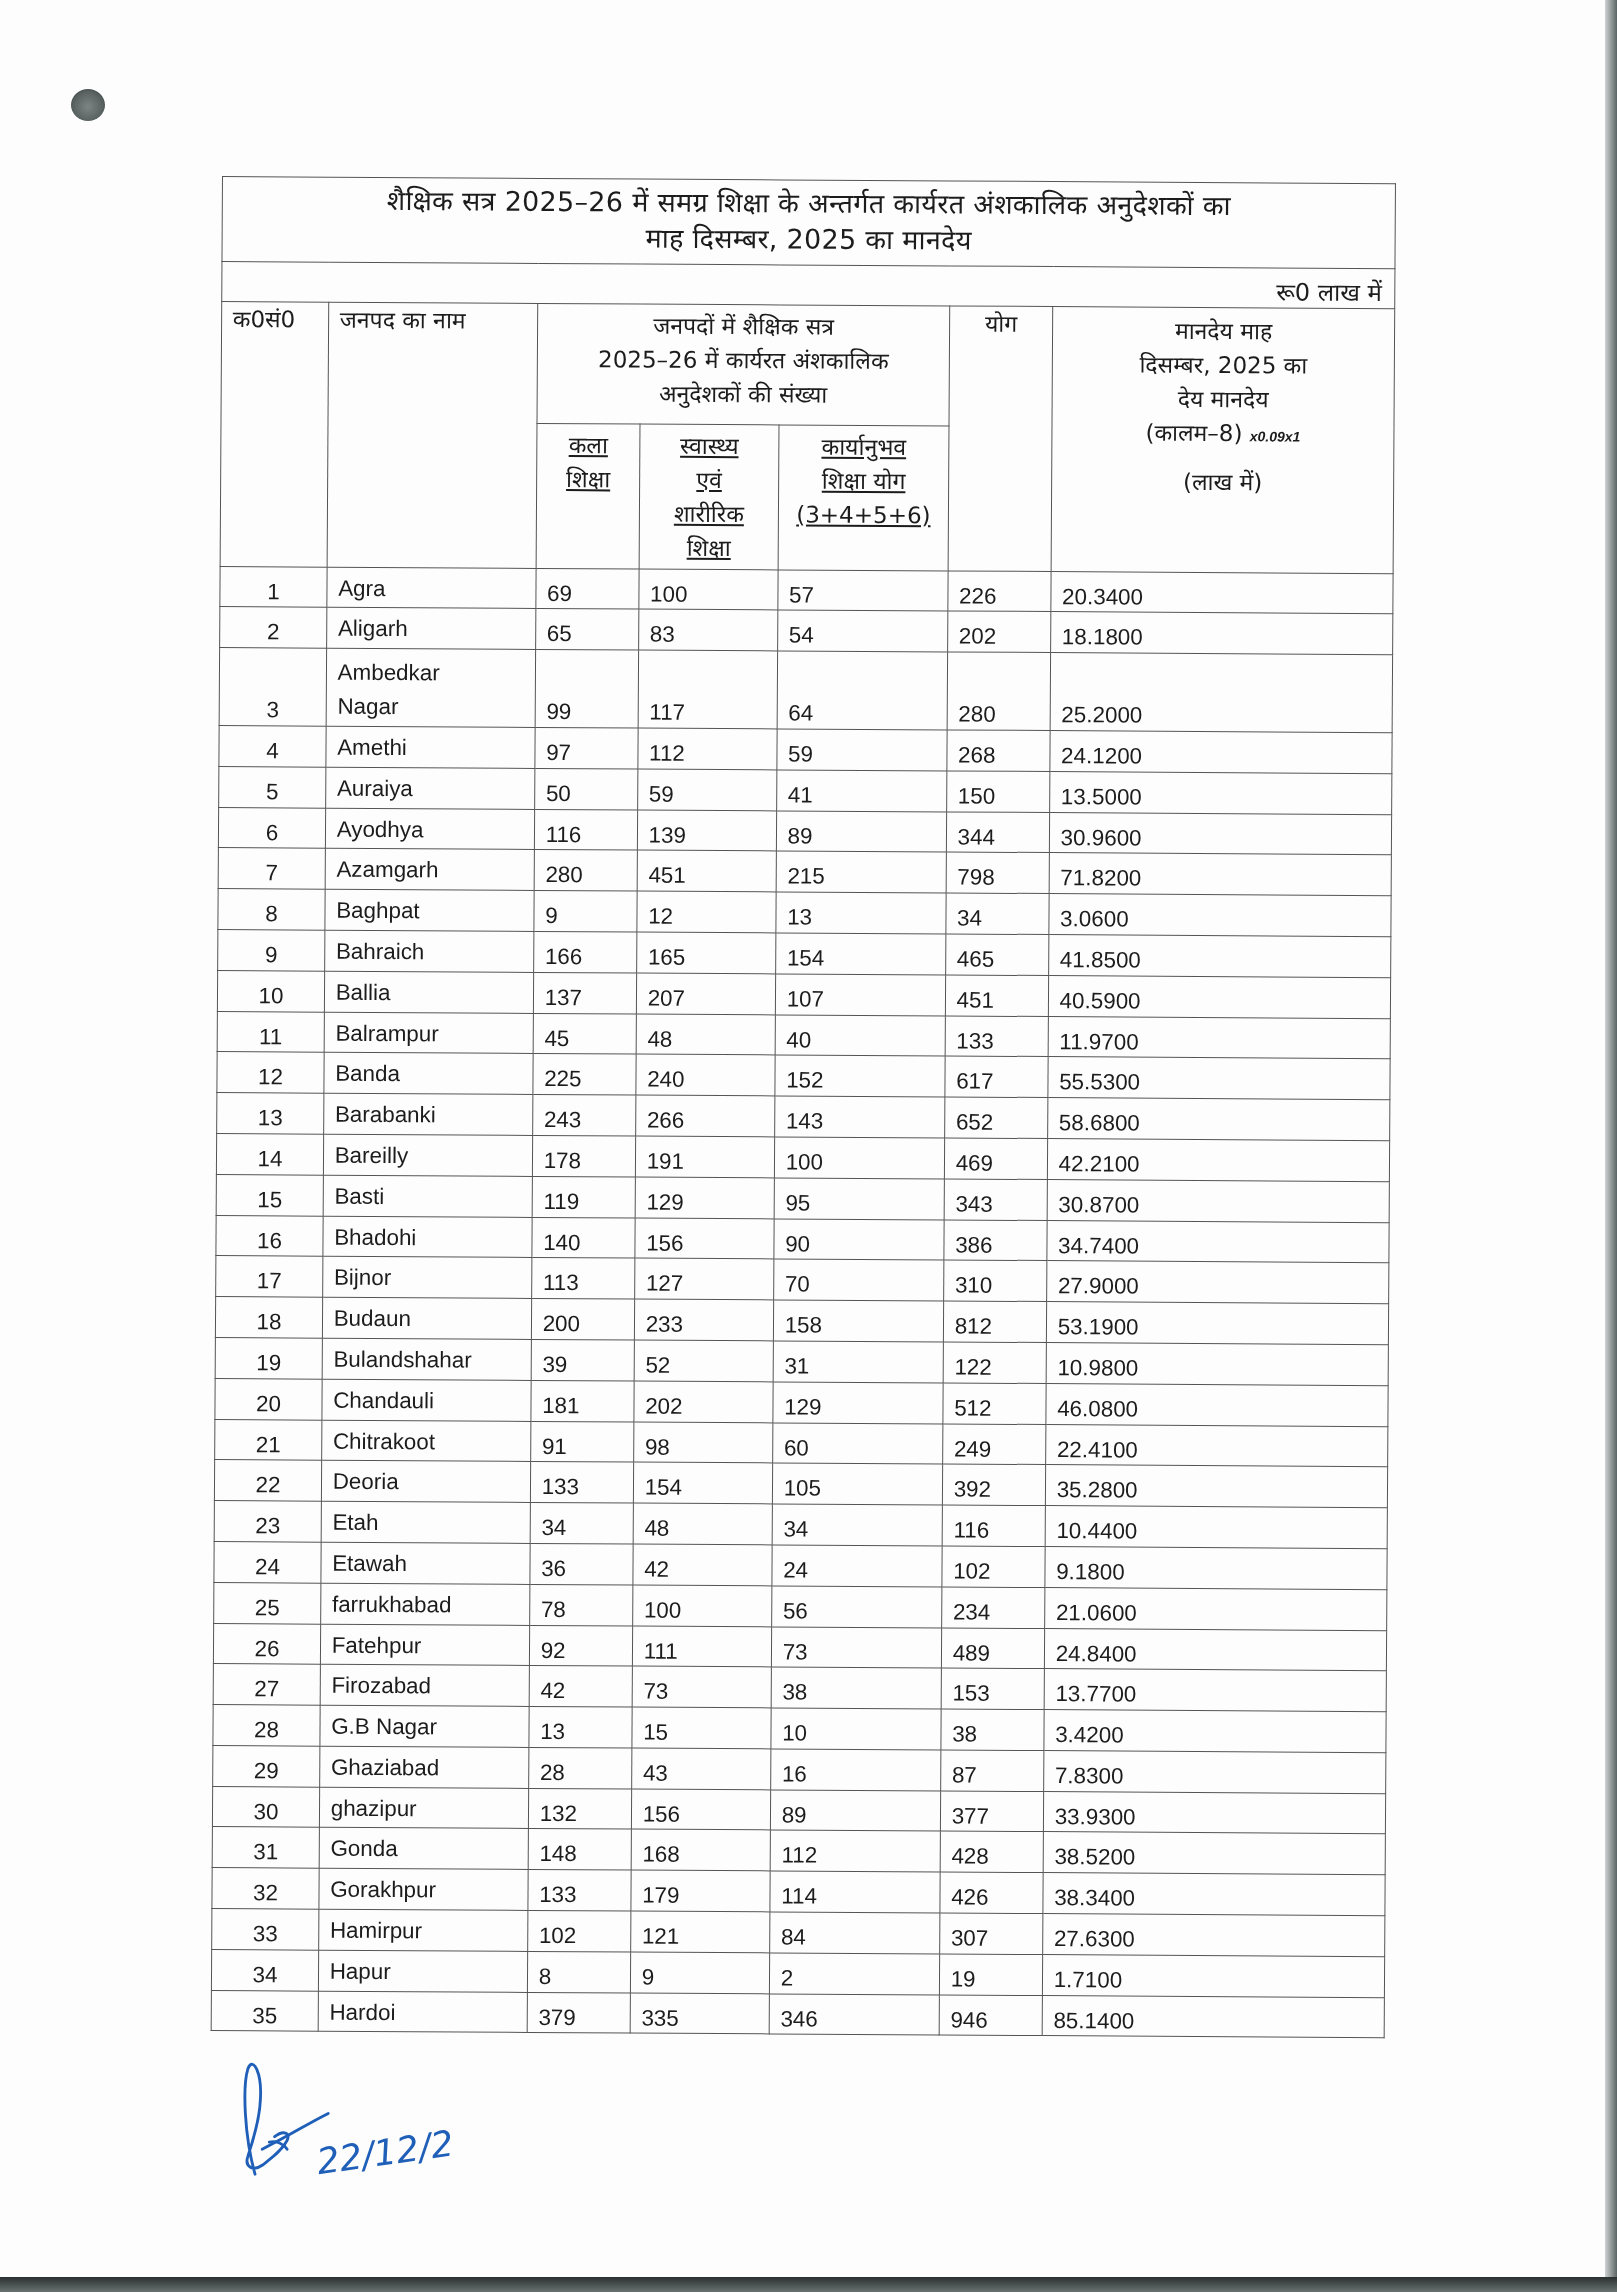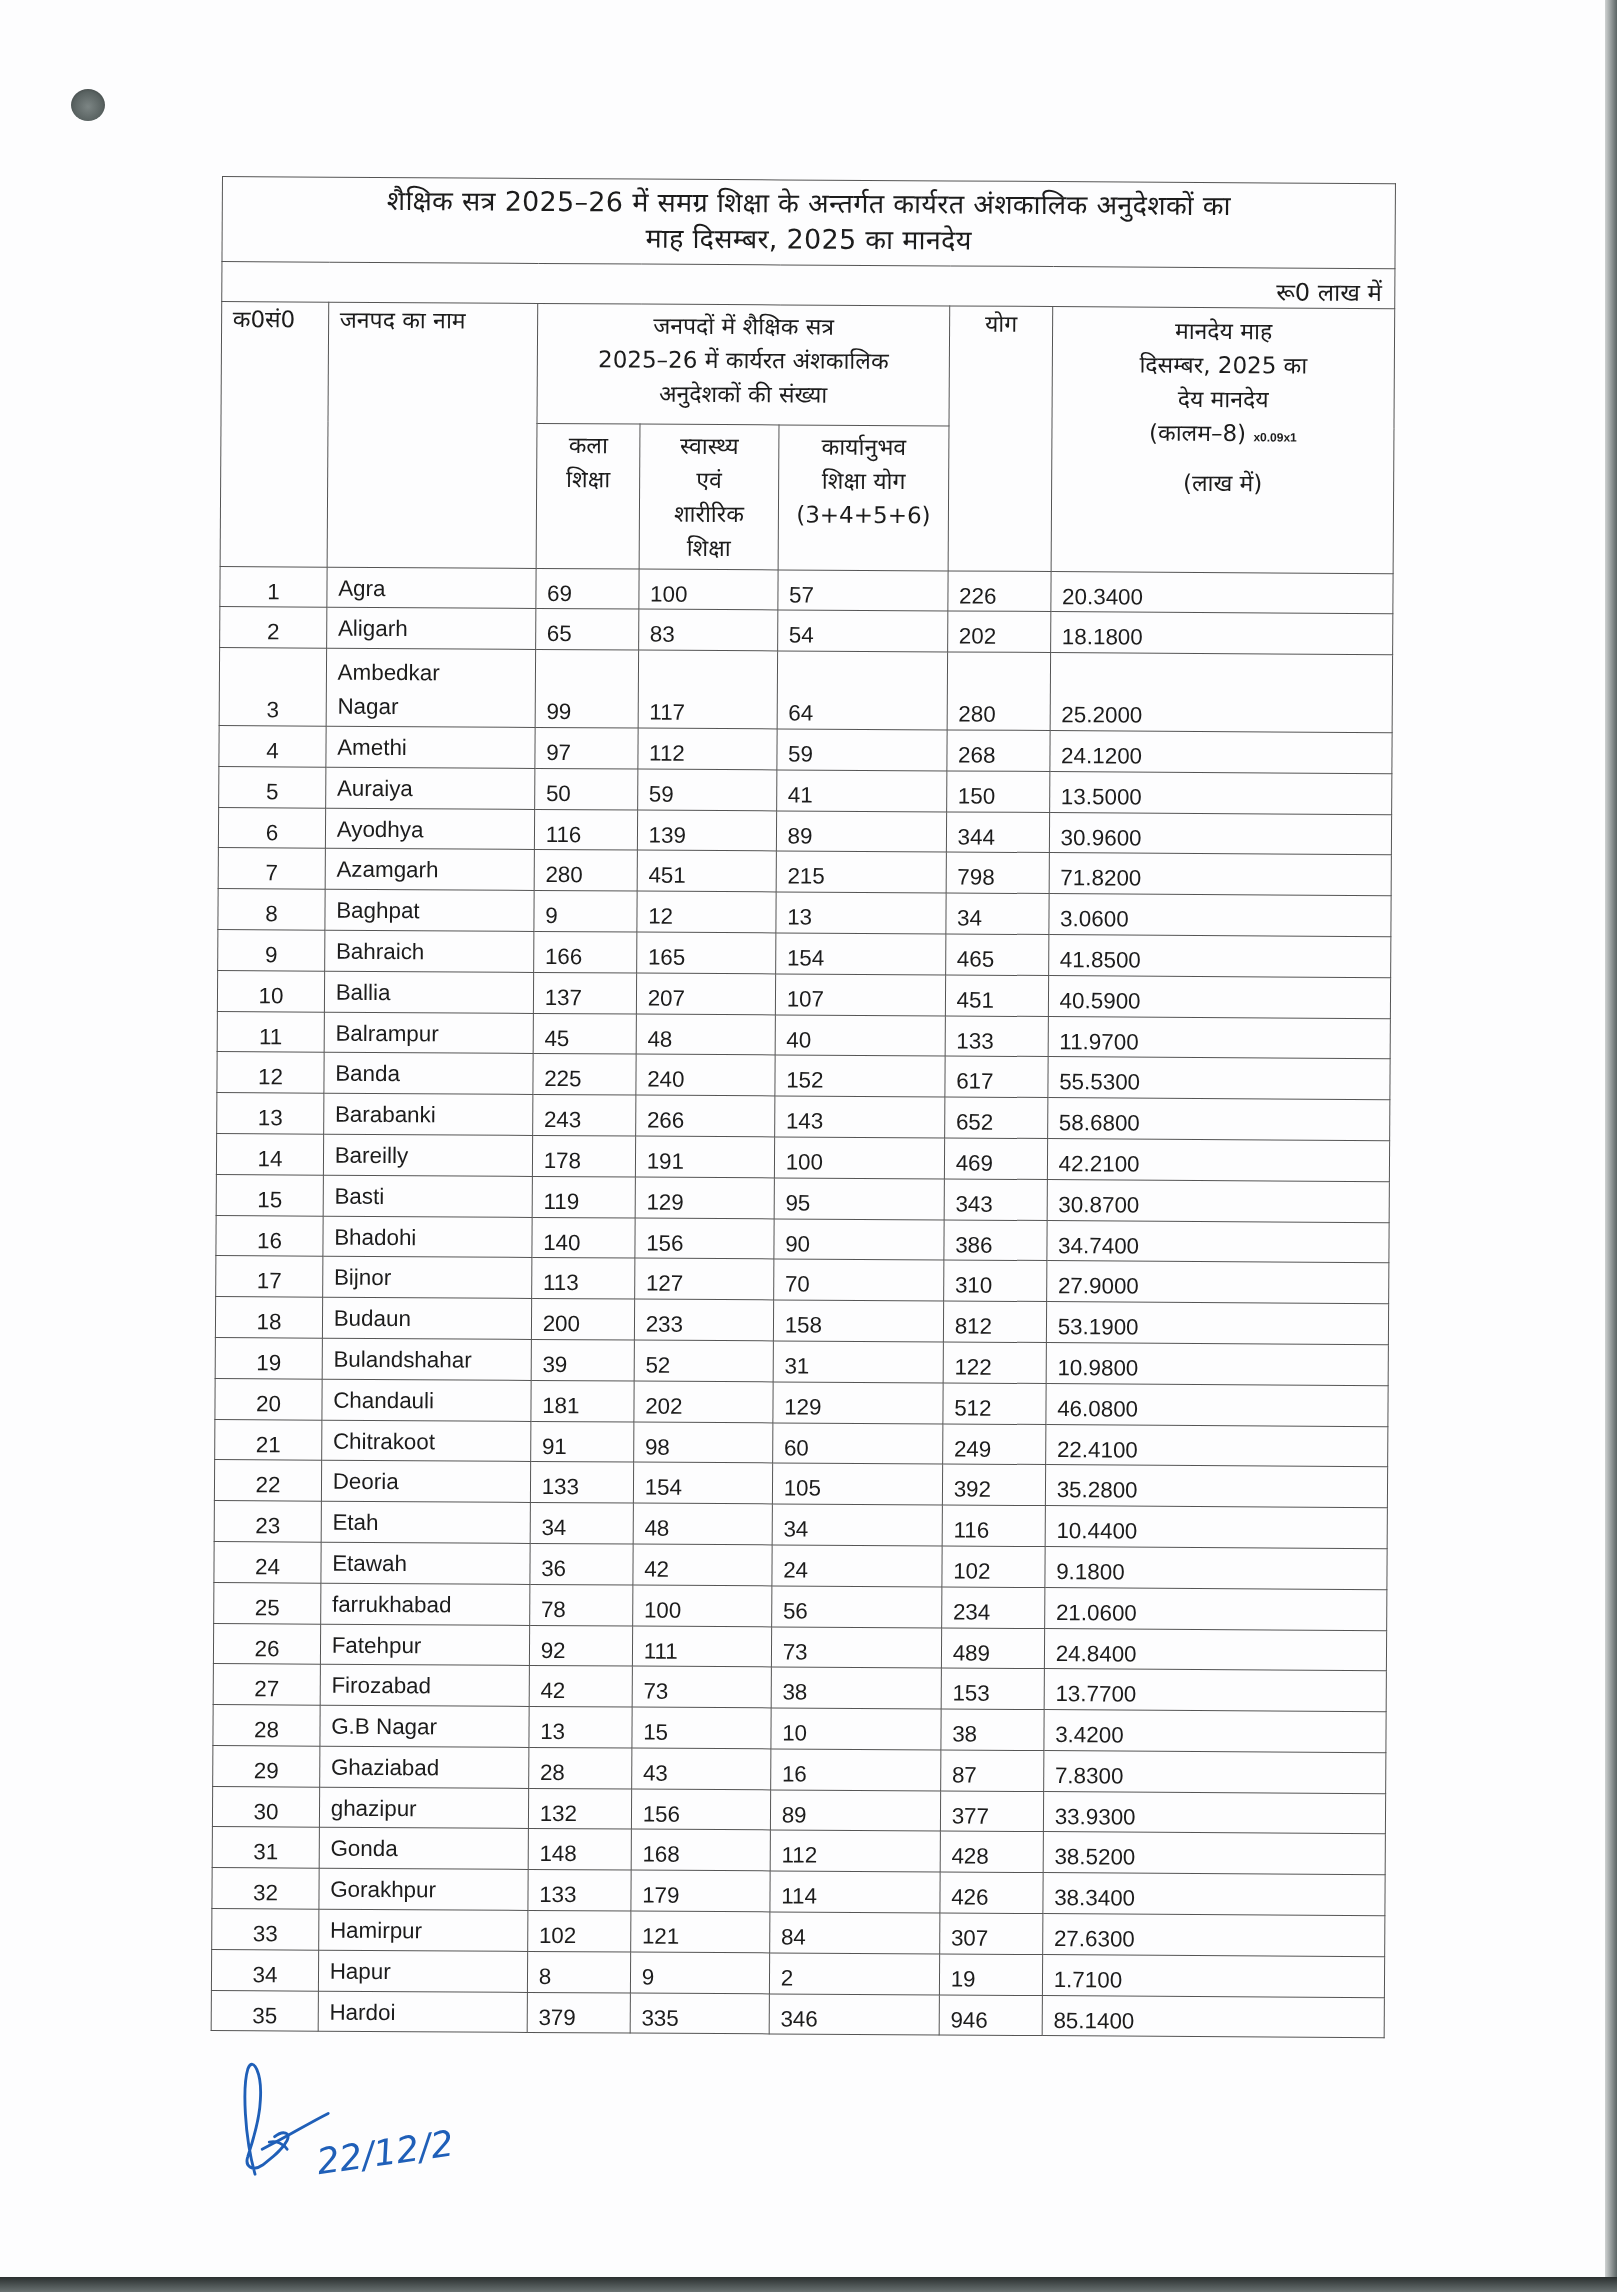--- a/index.html
+++ b/index.html
@@ -16,22 +16,22 @@
   .sheet { position: absolute; left: 222px; top: 176px; width: 1173px; transform: rotate(0.35deg); transform-origin: 0 0; }
   table.doc { border-collapse: collapse; width: 1173px; table-layout: fixed; }
   table.doc td, table.doc th { border: 1.4px solid #555; padding: 0; vertical-align: top; font-weight: normal; }
 
   .title-cell { height: 79px; text-align: center; font-family: "DejaVu Sans", sans-serif; font-size: 27px; line-height: 36px; padding-top: 5.4px !important; letter-spacing: 0.3px; }
   .unit-cell { height: 39px; text-align: right; font-family: "DejaVu Sans", sans-serif; font-size: 24px; padding-right: 12.5px !important; vertical-align: bottom !important; }
 
   .hdr { font-family: "DejaVu Sans", sans-serif; font-size: 23px; line-height: 34px; text-align: center; }
   .hdr.left { text-align: left; padding-left: 10.7px !important; }
   .hdr-group { height: 115px; padding-top: 3.6px !important; }
-  .hdr-sub { height: 140px; padding-top: 3.6px !important; }
-  .small-latin { font-family: "Liberation Sans", sans-serif; font-size: 12px; font-weight: bold; }
+  .hdr-sub { height: 140px; padding-top: 3.6px !important; text-decoration: underline; }
+  .small-latin { font-family: "Liberation Sans", sans-serif; font-size: 14px; font-weight: bold; font-style: italic; }
 
   tr.row td { height: 38px; font-family: "Liberation Sans", sans-serif; font-size: 22.4px; vertical-align: bottom; padding-bottom: 1.8px !important; }
   tr.row.tall td { height: 75px; }
   td.sno { text-align: center; }
   td.name { padding-left: 10.7px !important; line-height: 34px; }
   td.num { padding-left: 10.7px !important; }
   td.total { padding-left: 10.7px !important; font-weight: bold; margin-top: 44px; }
   td.amount { padding-left: 10.7px !important; font-weight: bold; }
 
   .signature { position: absolute; left: 235px; top: 2051px; width: 215px; height: 125px; }

